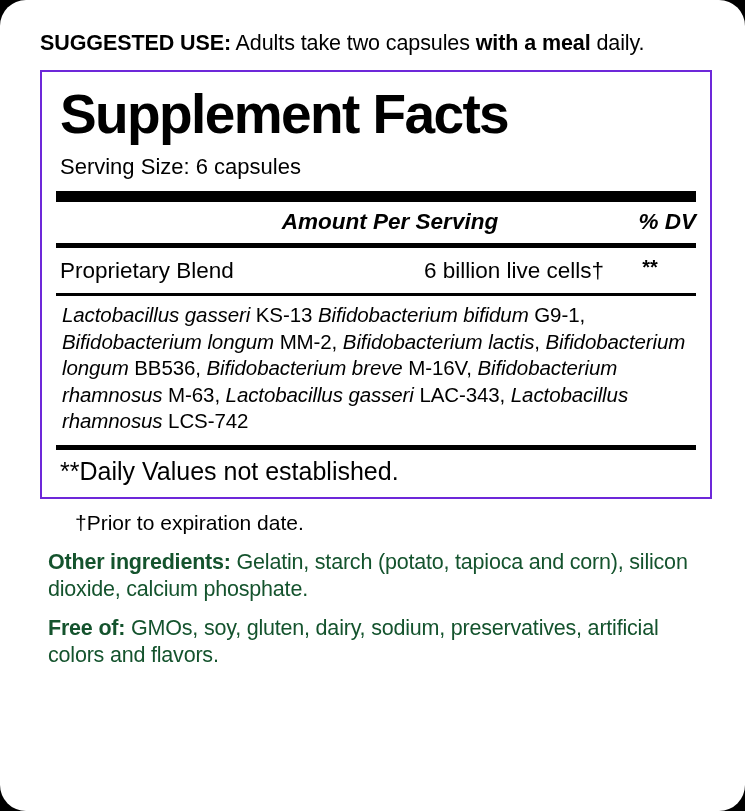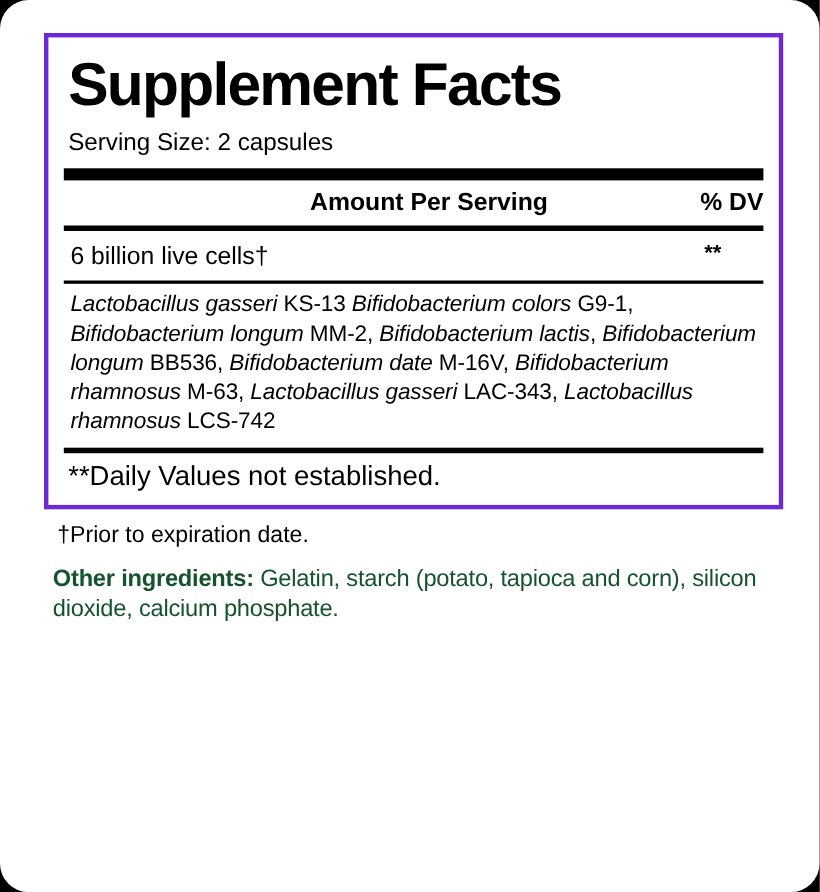--- a/index.html
+++ b/index.html
@@ -43,21 +43,21 @@
   }
   .suggested-use .su-head {
     font-weight: bold;
   }
   .suggested-use .su-strong {
     font-weight: bold;
   }
 
   
   .facts-box {
-    border: 4px solid #6d28d9;
+    border: 2px solid #6d28d9;
     box-sizing: border-box;
     padding: 6px 14px 10px 14px;
     width: 672px;
   }
 
   .facts-title {
     font-size: 55px;
     line-height: 64px;
     font-weight: bold;
     letter-spacing: -1.6px;
@@ -88,20 +88,21 @@
     margin: 0;
   }
 
   .header-row {
     display: flex;
     align-items: baseline;
     font-weight: bold;
     font-size: 22.5px;
     padding: 7px 0 8px 0;
     color: #000;
+    font-style: italic;
   }
   .header-row .amount {
     flex: 1;
     text-align: center;
     padding-left: 120px;
   }
   .header-row .dv {
     width: 92px;
     text-align: right;
   }
@@ -112,21 +113,21 @@
     font-size: 22.5px;
     padding: 10px 0 9px 0;
     color: #000;
   }
   .blend-row .blend-name {
     width: 232px;
     padding-left: 4px;
   }
   .blend-row .blend-amount {
     flex: 1;
-    text-align: left;
+    text-align: right;
     padding-left: 6px;
   }
   .blend-row .blend-dv {
     width: 92px;
     text-align: center;
     font-weight: bold;
     font-size: 20px;
     position: relative;
     top: -4px;
   }
@@ -150,70 +151,78 @@
   
   .below {
     margin-top: 10px;
     padding-left: 8px;
   }
   .prior {
     font-size: 21px;
     line-height: 28px;
     color: #000;
     padding-left: 4px;
+    margin-left: 23px;
   }
   .other-ing, .free-of {
     font-size: 21.5px;
     line-height: 27px;
     color: #14532d;
     margin-top: 12px;
     padding-left: 0px;
     letter-spacing: -0.2px;
   }
   .other-ing b, .free-of b { font-weight: bold; }
 </style>
 </head>
 <body>
 
 <div id="label-card">
   <div class="inner">
 
+    <div class="suggested-use">
+      <span class="su-head">SUGGESTED USE:</span><span> Adults take two capsules </span><span class="su-strong">with a meal</span><span> daily.</span>
+    </div>
 
     <div class="facts-box">
 
       <div class="facts-title">Supplement Facts</div>
 
-      <div class="serving-line">Serving Size: 2 capsules</div>
+      <div class="serving-line">Serving Size: 6 capsules</div>
 
       <div class="rule-thick"></div>
 
       <div class="header-row">
         <div class="amount">Amount Per Serving</div>
         <div class="dv">% DV</div>
       </div>
 
       <div class="rule-mid"></div>
 
       <div class="blend-row">
+        <div class="blend-name">Proprietary Blend</div>
         <div class="blend-amount">6 billion live cells†</div>
         <div class="blend-dv">**</div>
       </div>
 
       <div class="rule-thin"></div>
 
-      <div class="strains"><i>Lactobacillus gasseri</i> KS-13 <i>Bifidobacterium colors</i> G9-1, <i>Bifidobacterium longum</i> MM-2, <i>Bifidobacterium lactis</i>, <i>Bifidobacterium longum</i> BB536, <i>Bifidobacterium date</i> M-16V, <i>Bifidobacterium rhamnosus</i> M-63, <i>Lactobacillus gasseri</i> LAC-343, <i>Lactobacillus rhamnosus</i> LCS-742</div>
+      <div class="strains"><i>Lactobacillus gasseri</i> KS-13 <i>Bifidobacterium bifidum</i> G9-1, <i>Bifidobacterium longum</i> MM-2, <i>Bifidobacterium lactis</i>, <i>Bifidobacterium longum</i> BB536, <i>Bifidobacterium breve</i> M-16V, <i>Bifidobacterium rhamnosus</i> M-63, <i>Lactobacillus gasseri</i> LAC-343, <i>Lactobacillus rhamnosus</i> LCS-742</div>
 
       <div class="rule-mid"></div>
 
       <div class="footnote-dv">**Daily Values not established.</div>
     </div>
 
     <div class="below">
       <div class="prior">†Prior to expiration date.</div>
 
       <div class="other-ing">
         <b>Other ingredients:</b><span> Gelatin, starch (potato, tapioca and corn), silicon dioxide, calcium phosphate.</span>
       </div>
 
+      <div class="free-of">
+        <b>Free of:</b><span> GMOs, soy, gluten, dairy, sodium, preservatives, artificial colors and flavors.</span>
+      </div>
     </div>
 
   </div>
 </div>
 
 </body></html>

